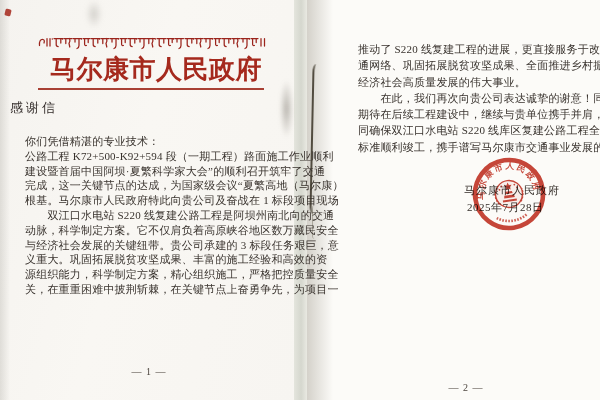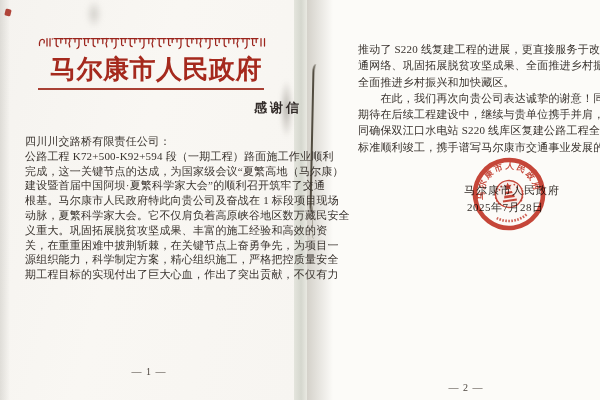--- a/index.html
+++ b/index.html
@@ -64,22 +64,22 @@
   .org-name{
     position:absolute;left:10px;top:52px;width:292px;
     text-align:center;font-size:26px;font-weight:bold;
     letter-spacing:.5px;color:#a5291d;white-space:nowrap;
   }
   .header-rule{
     position:absolute;left:38px;top:88px;width:226px;height:2.4px;
     background:#a84034;
   }
   .letter-title{
-    position:absolute;left:10px;top:99px;width:292px;text-align:right;
-    font-size:13px;font-weight:bold;letter-spacing:3px;color:#332c2a;
+    position:absolute;left:10px;top:99px;width:292px;text-align:left;
+    font-size:13px;font-weight:normal;letter-spacing:3px;color:#332c2a;
   }
 
   
   .body-left{
     position:absolute;left:25px;top:134px;width:254px;
     font-size:11px;line-height:14.8px;letter-spacing:.2px;color:#38322d;
   }
   .body-right{
     position:absolute;left:358px;top:41px;width:224px;
     font-size:11px;line-height:16.3px;letter-spacing:.2px;color:#38322d;
@@ -181,37 +181,38 @@
       <circle cx="192.5" cy="4" r=".7"></circle>
         <circle cx="211.5" cy="4" r=".7"></circle>
     </g>
   </svg>
 
   <div class="org-name">马尔康市人民政府</div>
   <div class="header-rule"></div>
   <div class="letter-title">感谢信</div>
 
   <div class="body-left">
-    <div class="line">四川川交路桥有限责任公司：</div>
+    <div class="line">你们凭借精湛的专业技术：</div>
     <div class="line">公路工程 K72+500-K92+594 段（一期工程）路面施工作业顺利</div>
+    <div class="line">建设暨首届中国阿坝·夏繁科学家大会”的顺利召开筑牢了交通</div>
     <div class="line">完成，这一关键节点的达成，为国家级会议“夏繁高地（马尔康）</div>
-    <div class="line">建设暨首届中国阿坝·夏繁科学家大会”的顺利召开筑牢了交通</div>
     <div class="line">根基。马尔康市人民政府特此向贵公司及奋战在 1 标段项目现场</div>
-    <div class="line">动脉，夏繁科学家大会。它不仅肩负着高原峡谷地区数万藏民安全</div>
+    <div class="line">　　双江口水电站 S220 线复建公路工程是阿坝州南北向的交通</div>
+    <div class="line">动脉，科学制定方案。它不仅肩负着高原峡谷地区数万藏民安全</div>
+    <div class="line">与经济社会发展的关键纽带。贵公司承建的 3 标段任务艰巨，意</div>
     <div class="line">义重大。巩固拓展脱贫攻坚成果、丰富的施工经验和高效的资</div>
+    <div class="line">源组织能力，科学制定方案，精心组织施工，严格把控质量安全</div>
     <div class="line">关，在重重困难中披荆斩棘，在关键节点上奋勇争先，为项目一</div>
-    <div class="line">源组织能力，科学制定方案，精心组织施工，严格把控质量安全</div>
-    <div class="line">期工程目标的实现付出了巨大心血，作出了突出贡献，不仅有力</div>
   </div>
   <div class="pagenum pn1">— 1 —</div>
 
   <div class="body-right">
     <div class="line">推动了 S220 线复建工程的进展，更直接服务于改善涉藏地区交</div>
     <div class="line">通网络、巩固拓展脱贫攻坚成果、全面推进乡村振兴和加快藏区</div>
-    <div class="line">全面推进乡村振兴和加快藏区。</div>
+    <div class="line">经济社会高质量发展的伟大事业。</div>
     <div class="line">　　在此，我们再次向贵公司表达诚挚的谢意！同时，我们热切</div>
     <div class="line">期待在后续工程建设中，继续与贵单位携手并肩，精诚合作，共</div>
     <div class="line">同确保双江口水电站 S220 线库区复建公路工程全线高质量、高</div>
     <div class="line">标准顺利竣工，携手谱写马尔康市交通事业发展的崭新篇章！</div>
   </div>
 
   <div class="sig-org">马尔康市人民政府</div>
   <div class="sig-date">2025年7月28日</div>
 
   <svg class="seal" viewBox="0 0 84 84">

